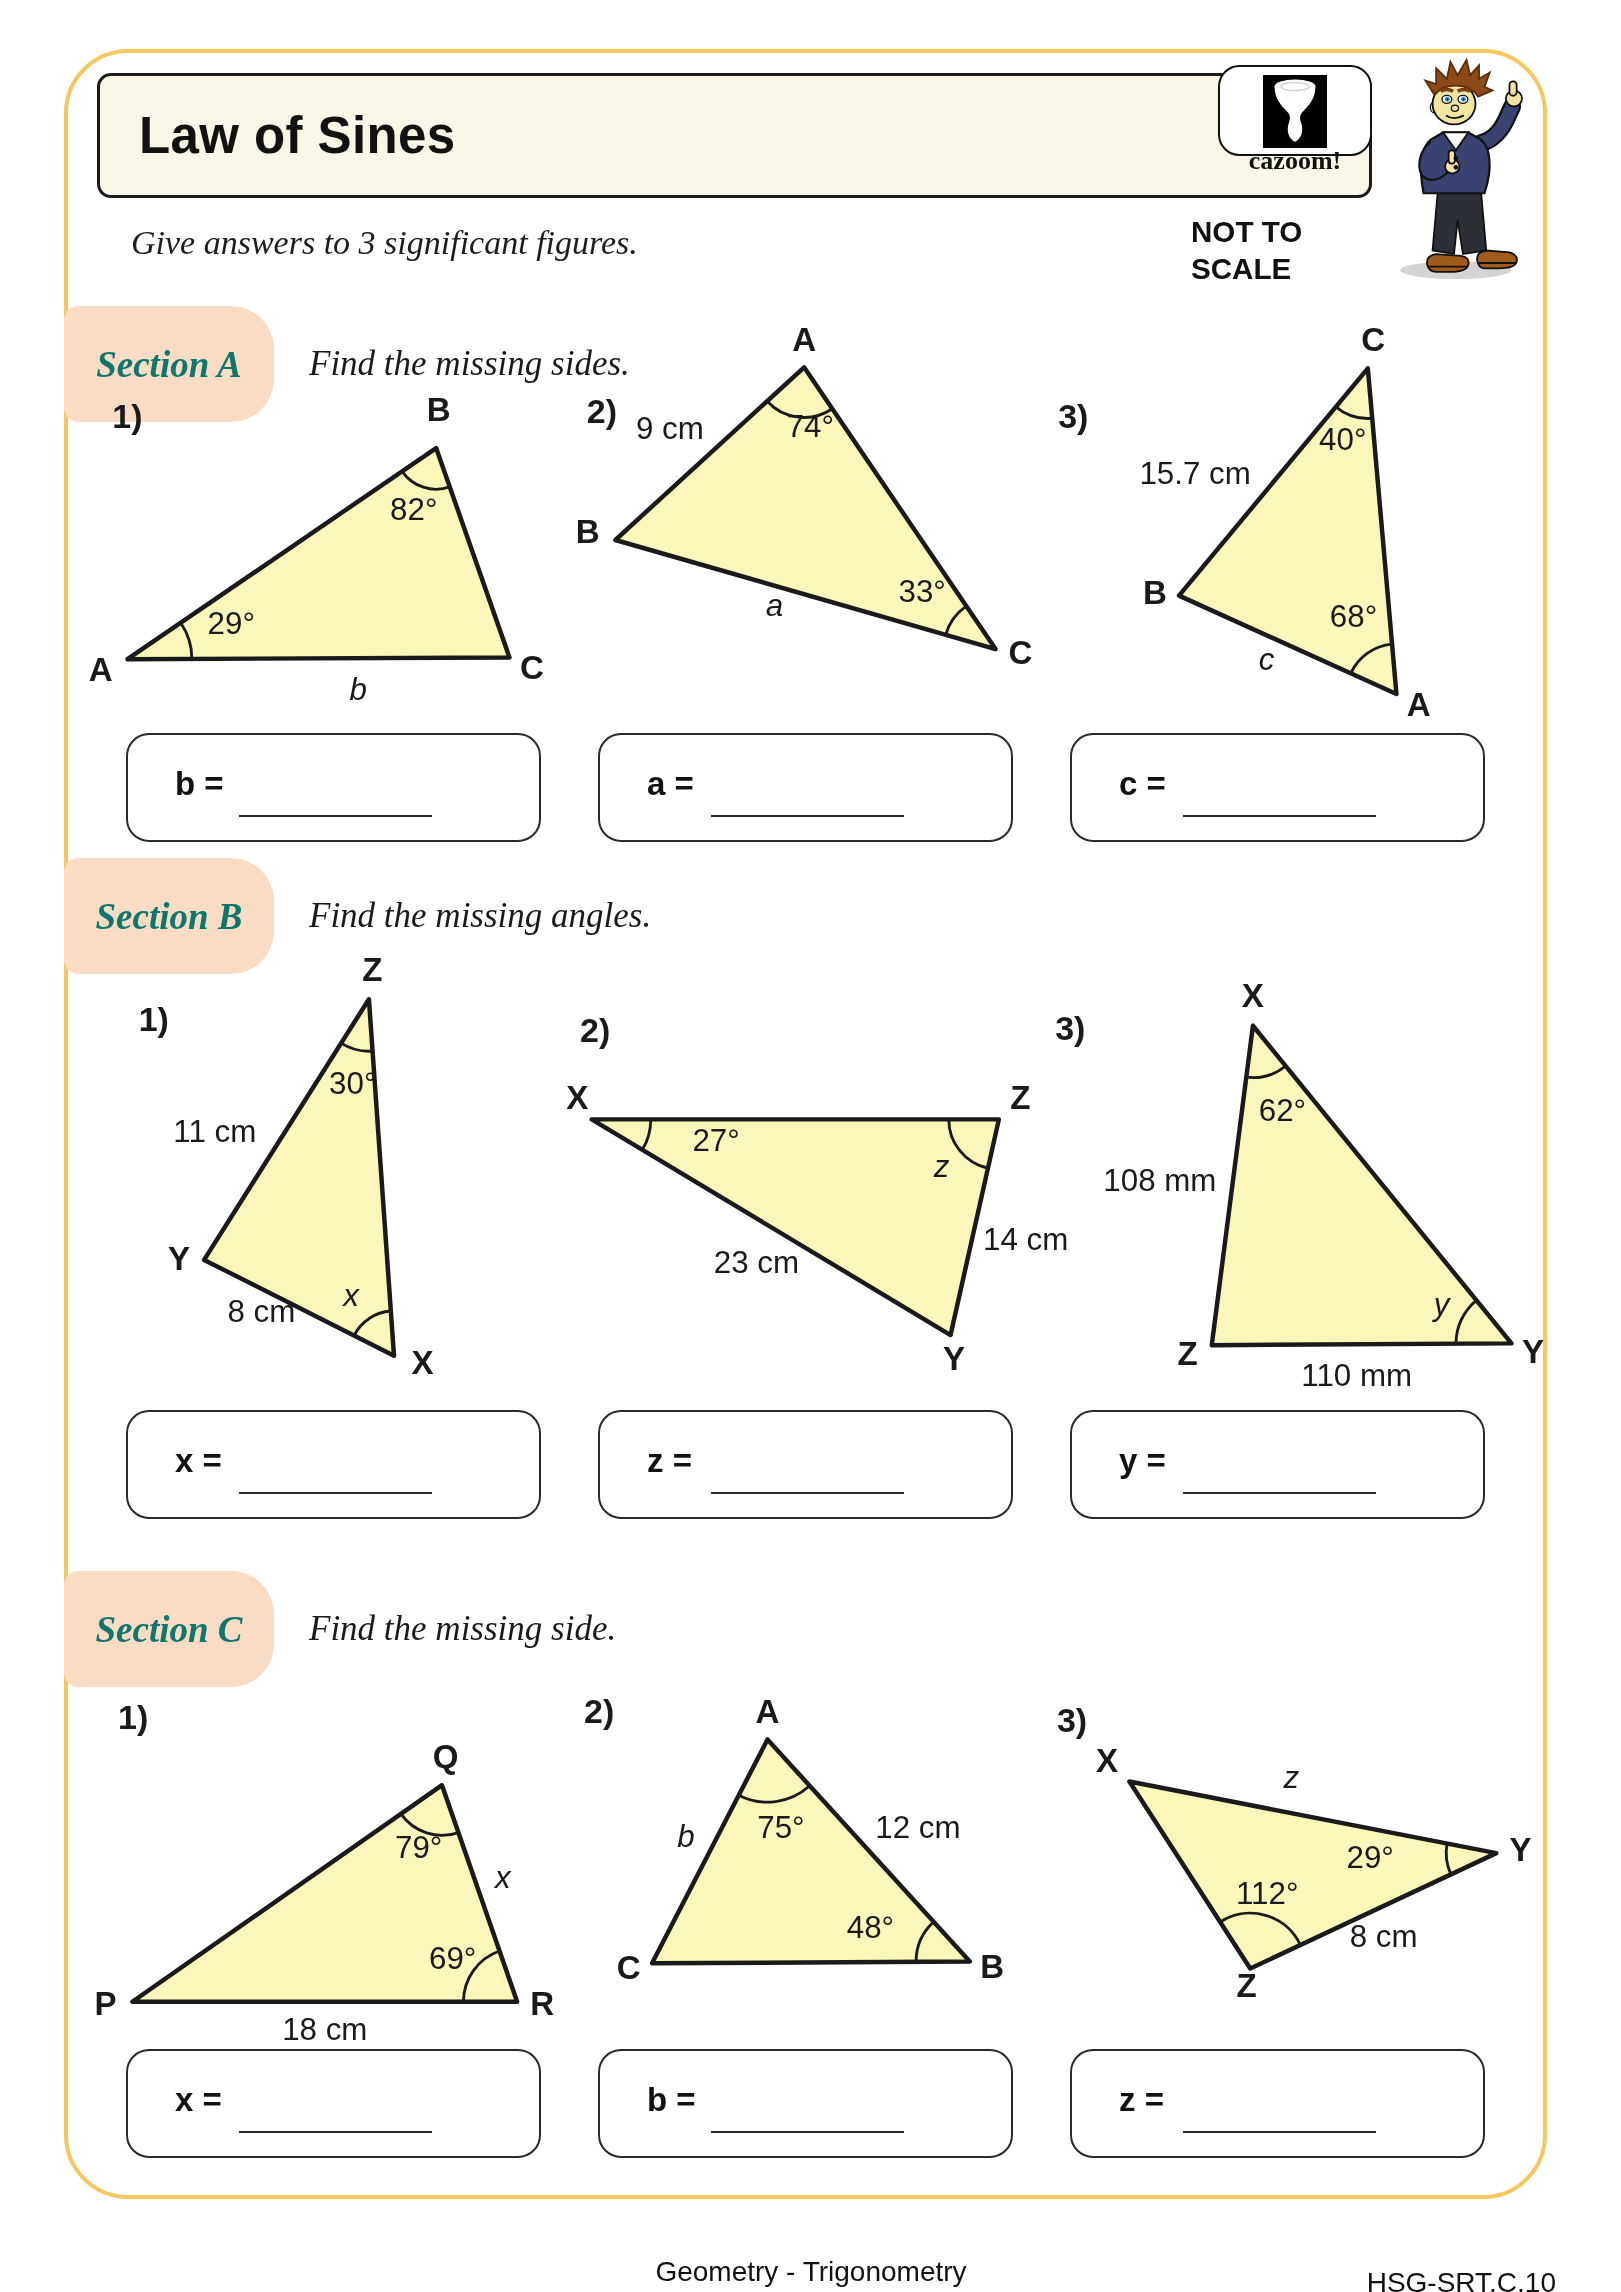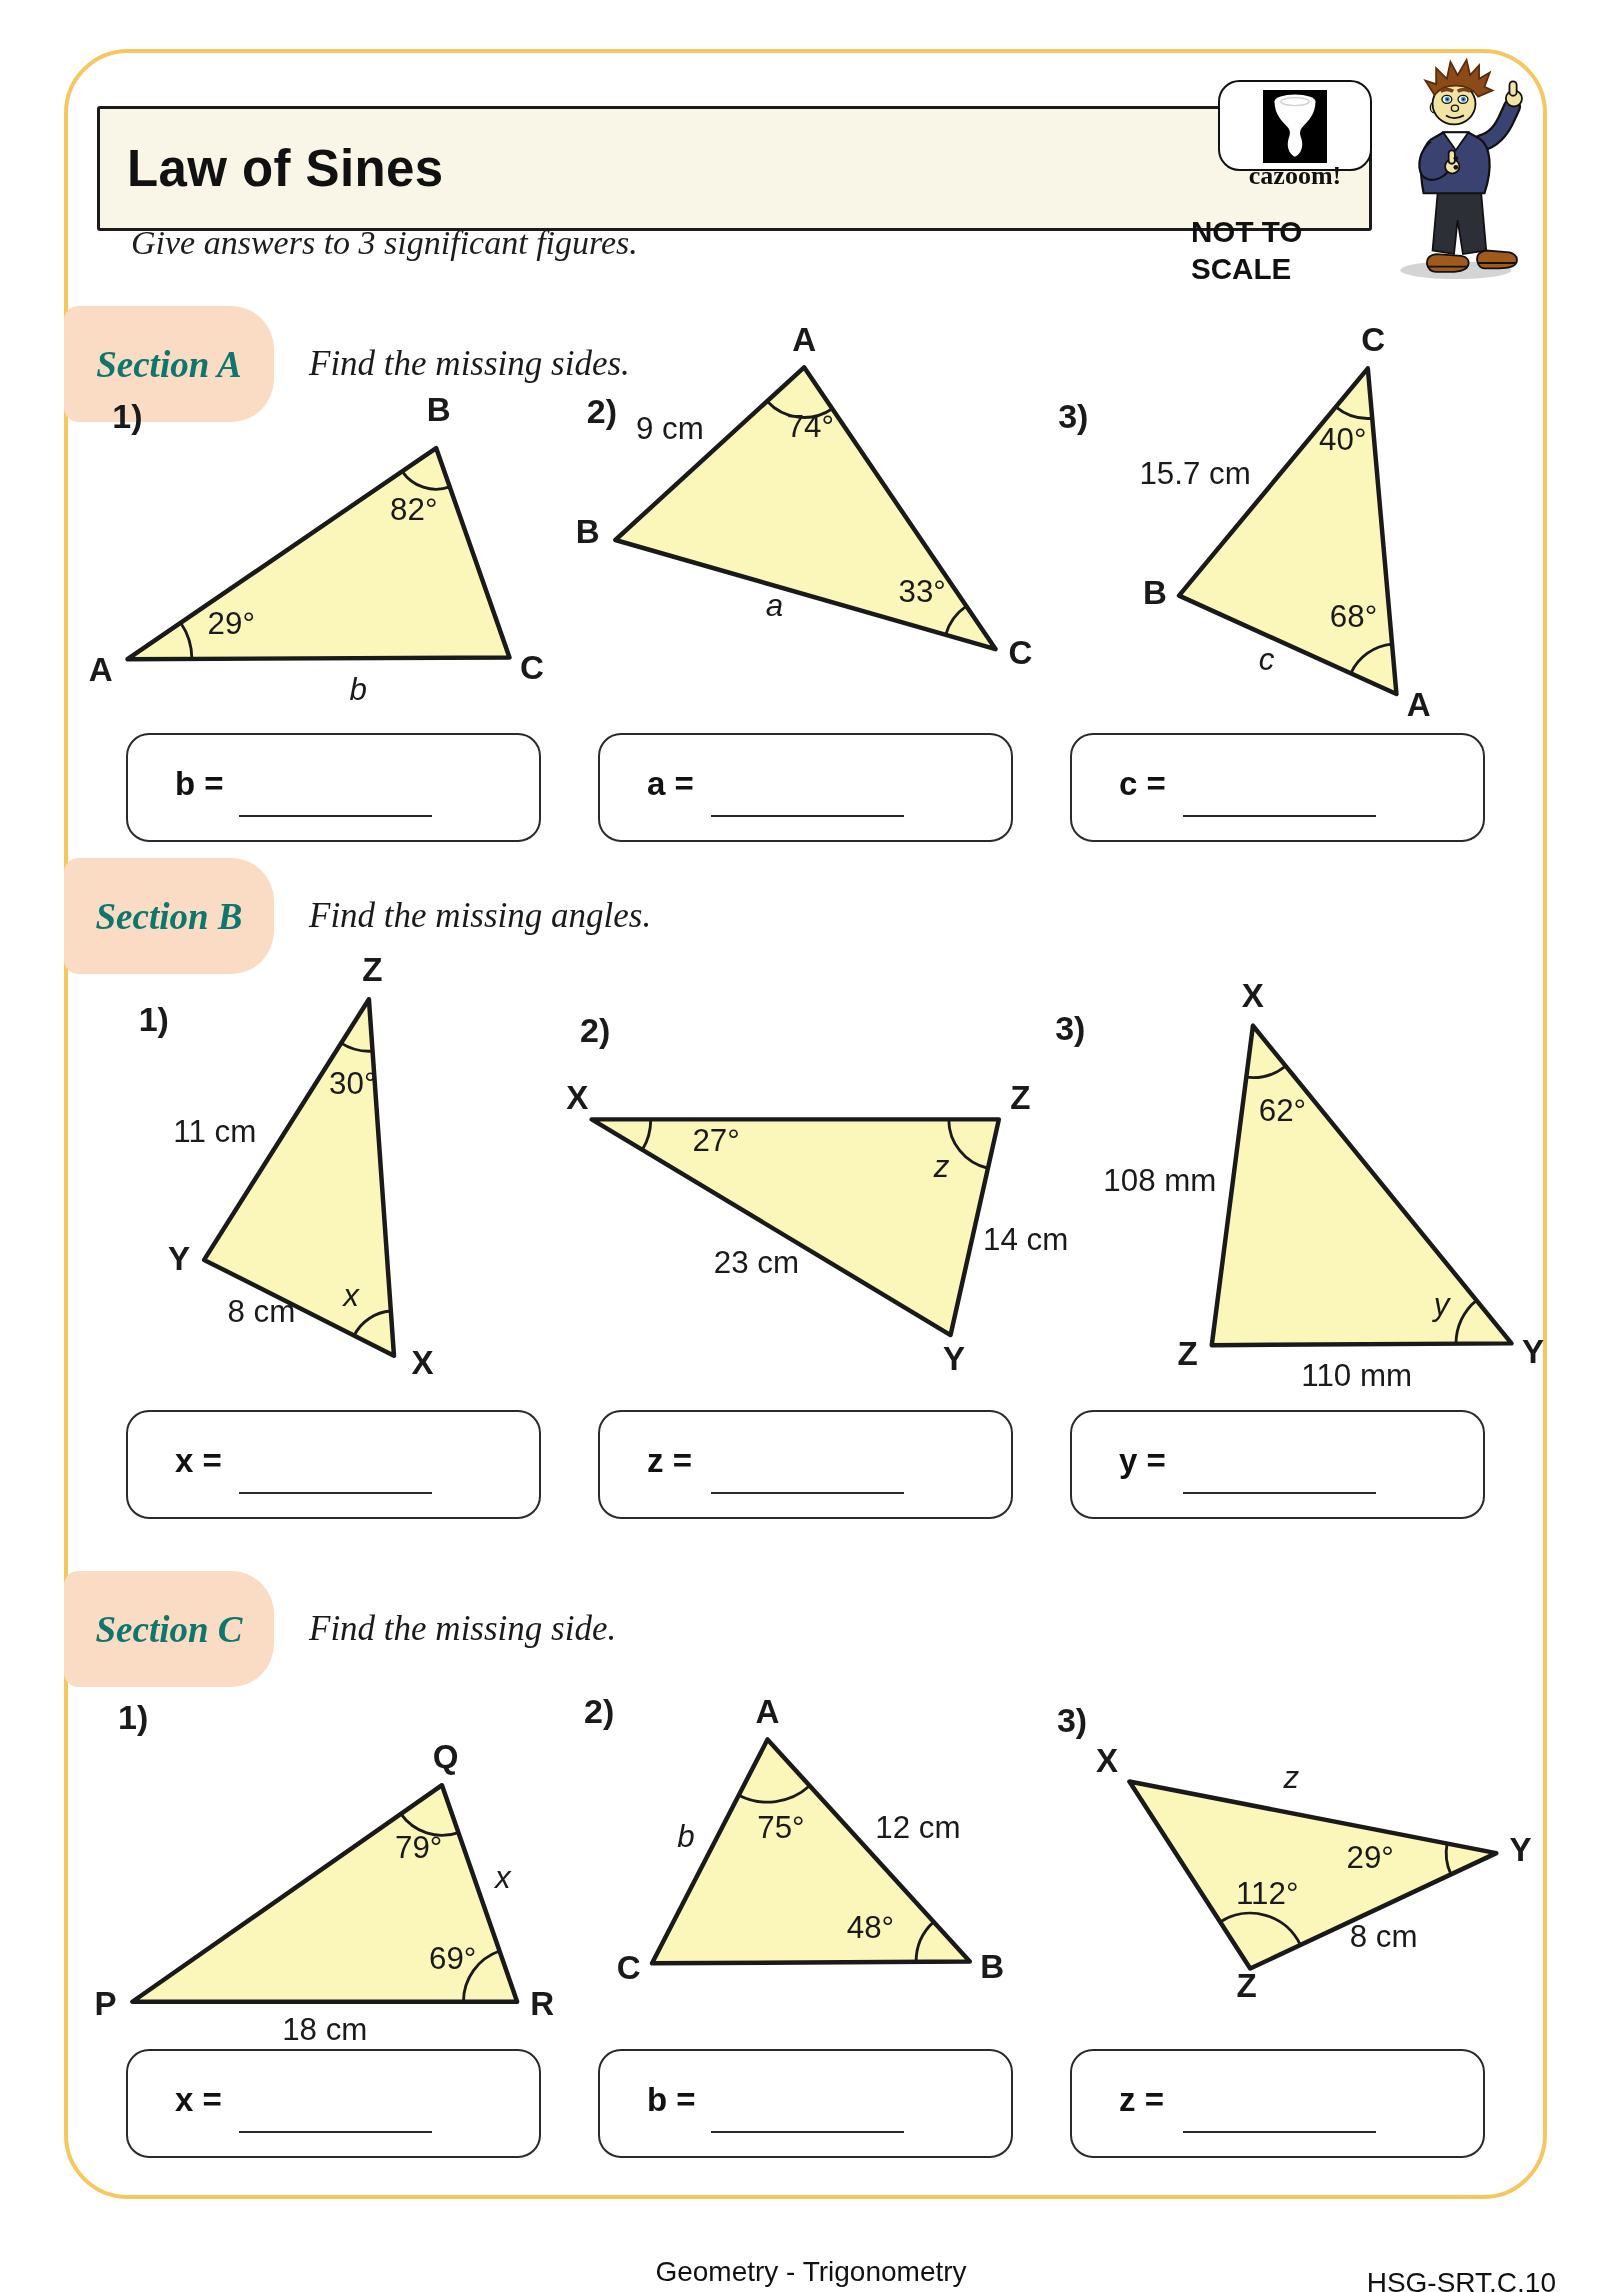--- a/index.html
+++ b/index.html
@@ -5,28 +5,28 @@
   :root{
     --c-border:#f7c75f; --c-section:#fadcc4; --c-title:#f9f6e8;
     --c-trifill:#fbf7ba; --c-tristroke:#1a1a1a; --c-link:#0000dd; --c-text:#1a1a1a;
   }
   html,body{margin:0;padding:0;background:#fff;}
   .page{position:relative;width:1622px;height:2293px;background:#ffffff;
         font-family:"Liberation Sans",sans-serif;color:var(--c-text);overflow:hidden;}
   .main-border{position:absolute;left:64px;top:49px;width:1475px;height:2142px;
         border:4.5px solid var(--c-border);border-radius:64px;}
   .title-box{position:absolute;left:97px;top:73px;width:1275px;height:125px;
-        background:var(--c-title);border:3.6px solid #1b1b1b;border-radius:3px;
-        display:flex;align-items:center;padding-left:27px;box-sizing:border-box;margin-top:33px;}
+        background:var(--c-title);border:3.6px solid #1b1b1b;border-radius:14px;
+        display:flex;align-items:center;padding-left:39px;box-sizing:border-box;}
   .title{font-size:51px;font-weight:bold;letter-spacing:0.4px;color:#111;}
   .instruction-top{position:absolute;left:131px;top:224px;
         font:italic 34px "Liberation Serif",serif;color:#1d1d1d;}
   .nts{position:absolute;left:1191px;top:213px;width:215px;text-align:left;
         font-weight:bold;font-size:29.6px;line-height:37px;color:#111;}
-  .cazoom-box{position:absolute;left:1218px;top:80px;width:154px;height:91px;background:#fff;
+  .cazoom-box{position:absolute;left:1218px;top:65px;width:154px;height:91px;background:#fff;
         border:2.7px solid #111;border-radius:21.5px;text-align:center;box-sizing:border-box;}
   .cazoom-drum{width:64px;height:73px;background:#000;margin:8px auto 0;}
   .cazoom-text{font:bold 26px "Liberation Serif",serif;margin-top:-1.8px;color:#111;}
   .section-pill{position:absolute;left:64px;width:210px;height:116px;background:var(--c-section);
         border-radius:14.3px 43px 43px 14.3px;display:flex;align-items:center;justify-content:center;}
   .section-label{font:italic bold 37px "Liberation Serif",serif;color:#0f766e;text-align:right;}
   .section-instr{position:absolute;left:309px;height:116px;display:flex;align-items:center;
         font:italic 35px "Liberation Serif",serif;color:#1a1a1a;}
   .answer-box{position:absolute;width:415px;height:109px;background:#fff;
         border:2.7px solid #2a2a2a;border-radius:23px;box-sizing:border-box;}

